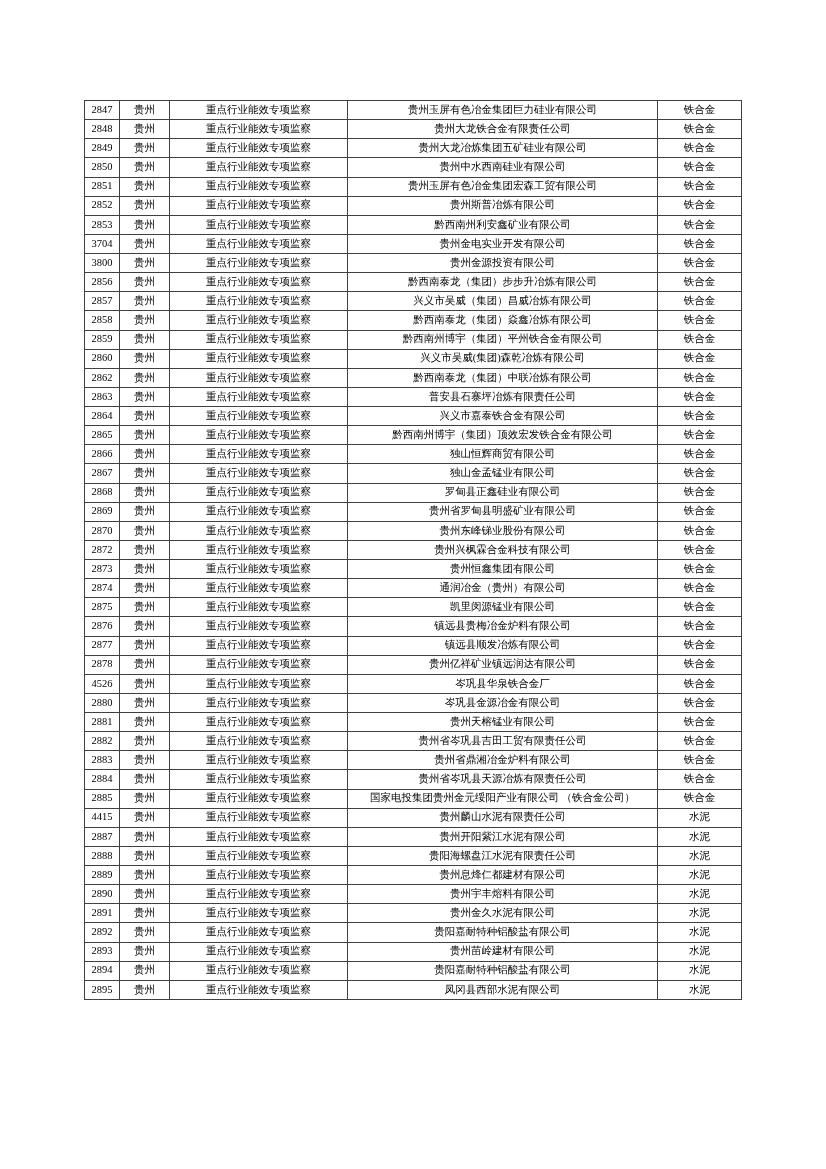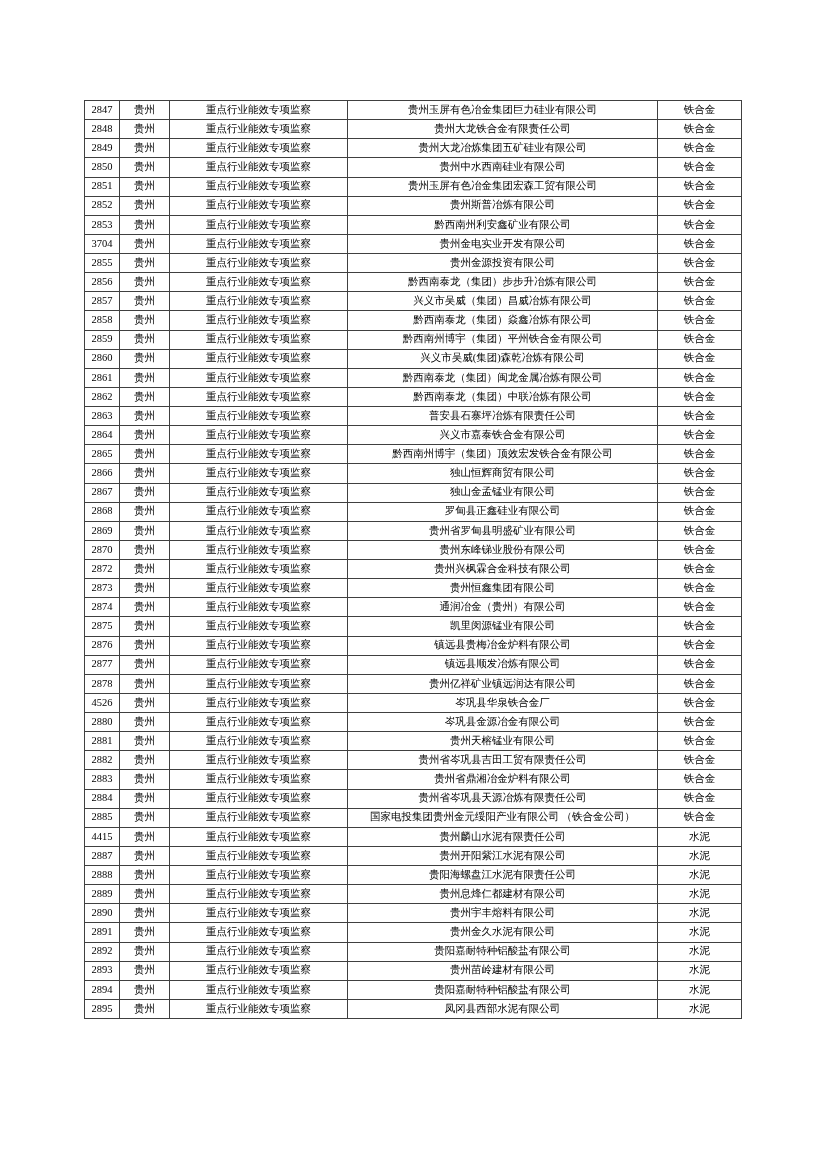--- a/index.html
+++ b/index.html
@@ -104,21 +104,21 @@
     <td>铁合金</td>
   </tr>
         <tr>
     <td>3704</td>
     <td>贵州</td>
     <td>重点行业能效专项监察</td>
     <td>贵州金电实业开发有限公司</td>
     <td>铁合金</td>
   </tr>
         <tr>
-    <td>2855</td>
+    <td>3800</td>
     <td>贵州</td>
     <td>重点行业能效专项监察</td>
     <td>贵州金源投资有限公司</td>
     <td>铁合金</td>
   </tr>
         <tr>
     <td>2856</td>
     <td>贵州</td>
     <td>重点行业能效专项监察</td>
     <td>黔西南泰龙（集团）步步升冶炼有限公司</td>
@@ -143,27 +143,20 @@
     <td>贵州</td>
     <td>重点行业能效专项监察</td>
     <td>黔西南州博宇（集团）平州铁合金有限公司</td>
     <td>铁合金</td>
   </tr>
         <tr>
     <td>2860</td>
     <td>贵州</td>
     <td>重点行业能效专项监察</td>
     <td>兴义市吴威(集团)森乾冶炼有限公司</td>
-    <td>铁合金</td>
-  </tr>
-        <tr>
-    <td>2861</td>
-    <td>贵州</td>
-    <td>重点行业能效专项监察</td>
-    <td>黔西南泰龙（集团）闽龙金属冶炼有限公司</td>
     <td>铁合金</td>
   </tr>
         <tr>
     <td>2862</td>
     <td>贵州</td>
     <td>重点行业能效专项监察</td>
     <td>黔西南泰龙（集团）中联冶炼有限公司</td>
     <td>铁合金</td>
   </tr>
         <tr>

